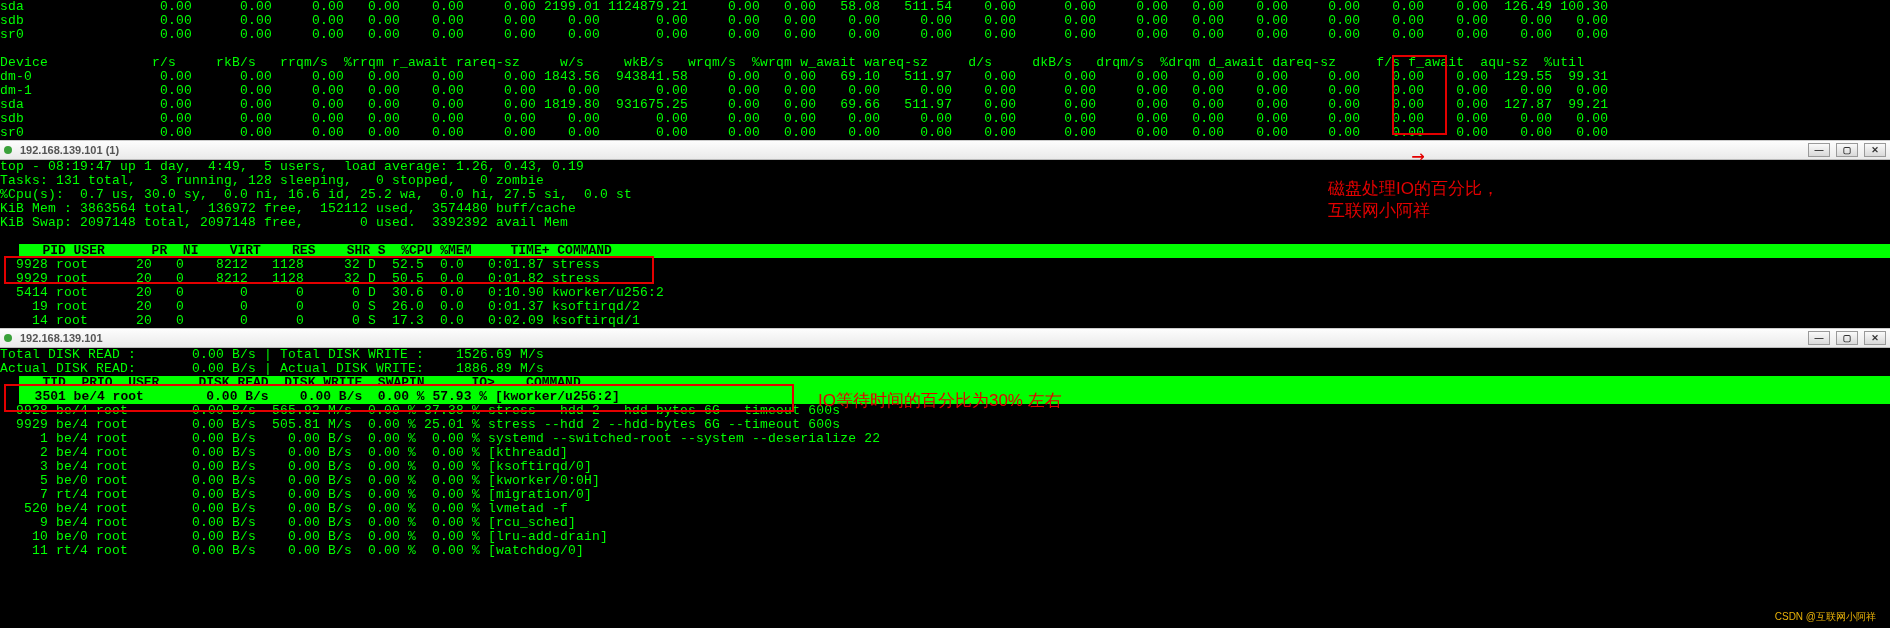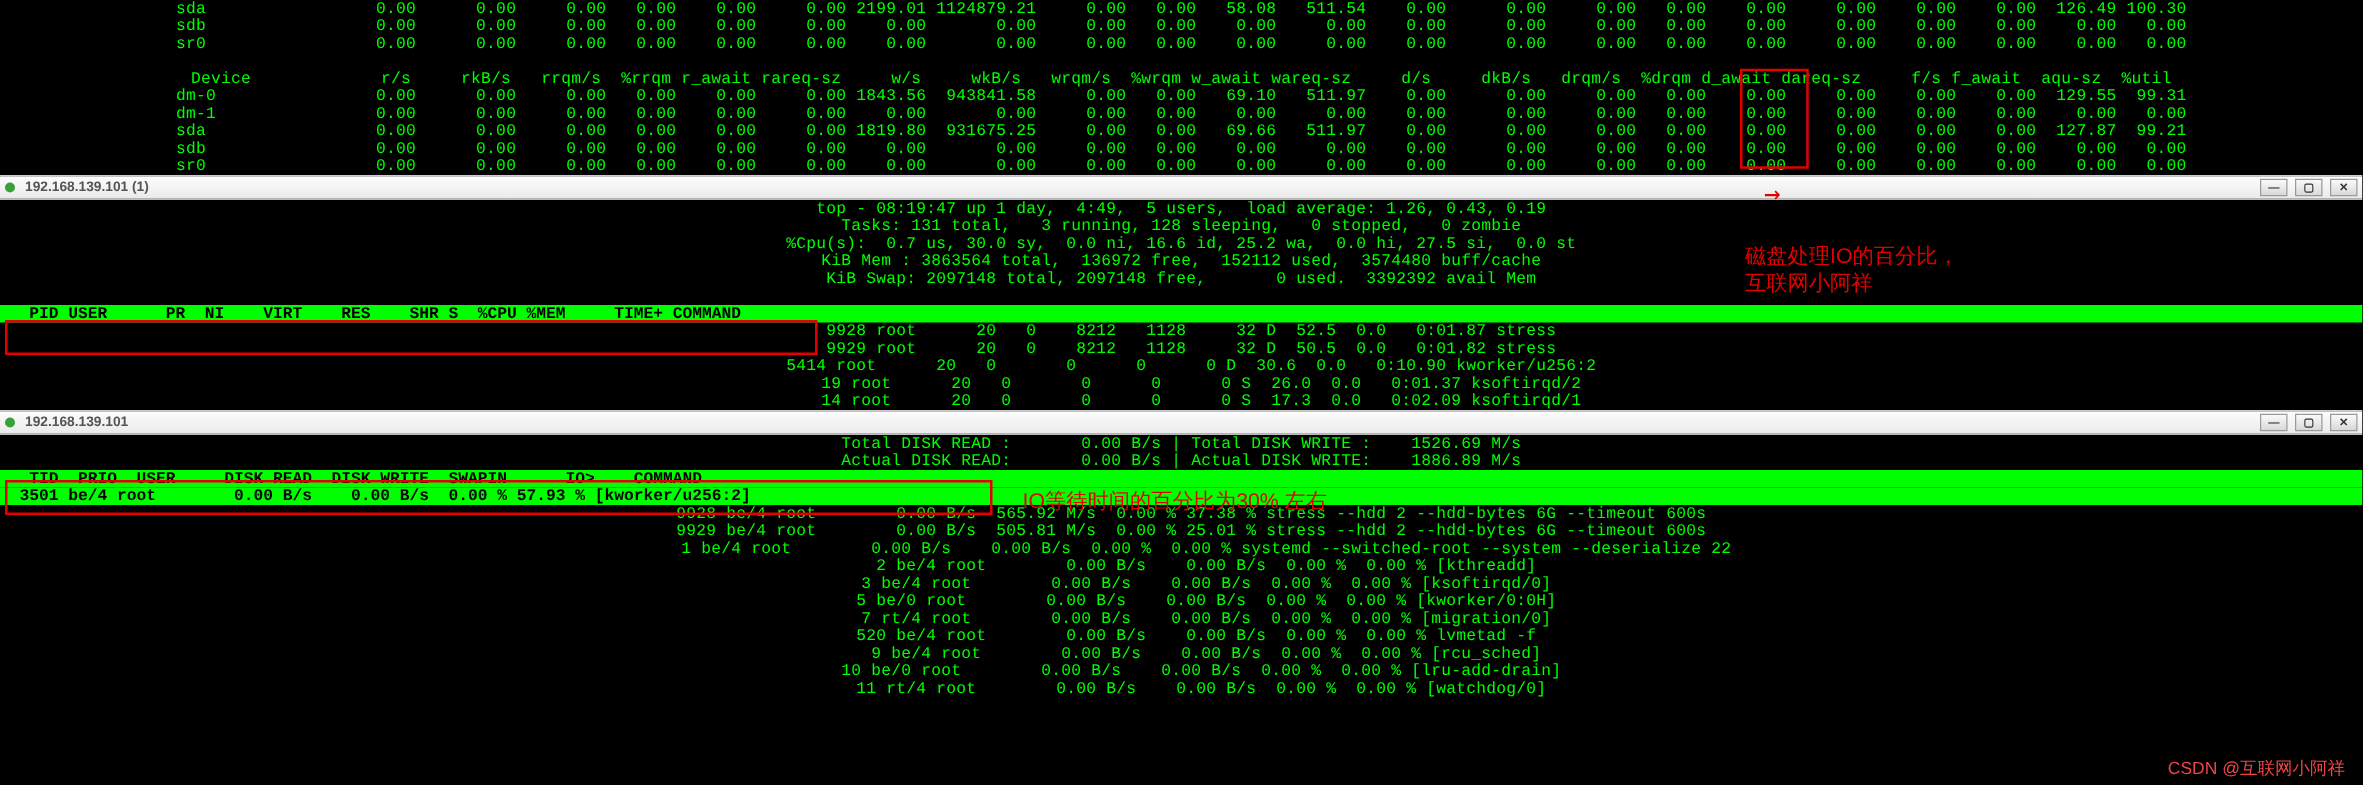--- a/index.html
+++ b/index.html
@@ -6,21 +6,21 @@
   body {
     width: 1890px;
     height: 628px;
     background: #000;
     font-family: "Courier New", Consolas, monospace;
     font-size: 13px;
     color: #00ff00;
     overflow: hidden;
     position: relative;
   }
-  .term { white-space: pre; line-height: 14px; letter-spacing: 0.2px; text-align: center; }
+  .term { white-space: pre; line-height: 14px; letter-spacing: 0.2px; }
   .titlebar {
     display: flex;
     align-items: center;
     background: linear-gradient(#fdfdfd,#eaeaea);
     height: 20px;
     font-family: Tahoma, sans-serif;
     font-size: 11px;
     color: #555;
     border-top: 1px solid #ccc;
     border-bottom: 1px solid #bbb;
@@ -34,43 +34,44 @@
     width: 22px; height: 14px;
     border: 1px solid #9a9a9a;
     background: linear-gradient(#fafafa,#d9d9d9);
     display: flex; align-items: center; justify-content: center;
     color: #333; font-size: 9px;
   }
   .greenbar {
     background: #00ff00; color: #000;
     white-space: pre; line-height: 14px;
     font-weight: bold;
+    margin-left: 19px;
   }
   .redbox { position: absolute; border: 2px solid #e40000; pointer-events: none; }
   .annot {
     position: absolute;
     color: #e40000;
     font-family: "Microsoft YaHei", "SimHei", sans-serif;
     font-size: 17px;
     line-height: 22px;
     pointer-events: none;
   }
   .arrow {
     position: absolute;
     color: #e40000;
     font-size: 22px;
     pointer-events: none;
     transform: rotate(-45deg);
   }
   .watermark {
     position: absolute;
     right: 14px; bottom: 4px;
-    color: #ef4444;
+    color: #eab308;
     font-family: Arial, "Microsoft YaHei", sans-serif;
-    font-size: 14px;
+    font-size: 10px;
   }
 </style>
 </head>
 <body>
 
 <div id="iostat-area1" class="term">sda                 0.00      0.00     0.00   0.00    0.00     0.00 2199.01 1124879.21     0.00   0.00   58.08   511.54    0.00      0.00     0.00   0.00    0.00     0.00    0.00    0.00  126.49 100.30
 sdb                 0.00      0.00     0.00   0.00    0.00     0.00    0.00       0.00     0.00   0.00    0.00     0.00    0.00      0.00     0.00   0.00    0.00     0.00    0.00    0.00    0.00   0.00
 sr0                 0.00      0.00     0.00   0.00    0.00     0.00    0.00       0.00     0.00   0.00    0.00     0.00    0.00      0.00     0.00   0.00    0.00     0.00    0.00    0.00    0.00   0.00</div>
 <div class="term"> </div>
 <div class="term">Device             r/s     rkB/s   rrqm/s  %rrqm r_await rareq-sz     w/s     wkB/s   wrqm/s  %wrqm w_await wareq-sz     d/s     dkB/s   drqm/s  %drqm d_await dareq-sz     f/s f_await  aqu-sz  %util</div>
@@ -122,21 +123,21 @@
      3 be/4 root        0.00 B/s    0.00 B/s  0.00 %  0.00 % [ksoftirqd/0]
      5 be/0 root        0.00 B/s    0.00 B/s  0.00 %  0.00 % [kworker/0:0H]
      7 rt/4 root        0.00 B/s    0.00 B/s  0.00 %  0.00 % [migration/0]
    520 be/4 root        0.00 B/s    0.00 B/s  0.00 %  0.00 % lvmetad -f
      9 be/4 root        0.00 B/s    0.00 B/s  0.00 %  0.00 % [rcu_sched]
     10 be/0 root        0.00 B/s    0.00 B/s  0.00 %  0.00 % [lru-add-drain]
     11 rt/4 root        0.00 B/s    0.00 B/s  0.00 %  0.00 % [watchdog/0]</div>
 
 <div class="redbox" style="left:1392px; top:55px; width:55px; height:80px;"></div>
 <div class="arrow" style="left:1410px; top:142px;">↘</div>
-<div class="annot" style="left:1396px; top:178px;margin-top:16px;">
+<div class="annot" style="left:1328px; top:178px;">
   <div>磁盘处理IO的百分比，</div>
   <div>互联网小阿祥</div>
 </div>
 
 <div class="redbox" style="left:4px; top:256px; width:650px; height:28px;"></div>
 <div class="redbox" style="left:4px; top:384px; width:790px; height:28px;"></div>
 <div class="annot" style="left:818px; top:390px;text-align:right;">IO等待时间的百分比为30% 左右</div>
 
 <div class="watermark">CSDN @互联网小阿祥</div>
 

